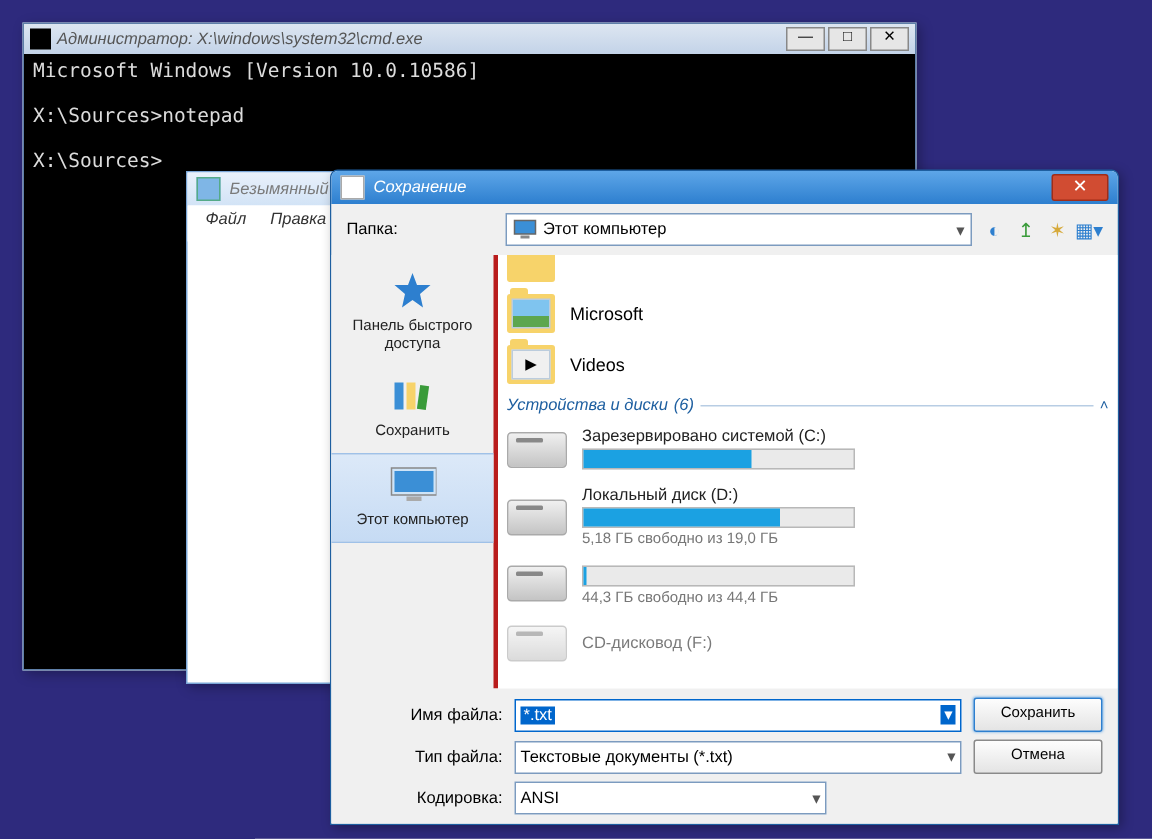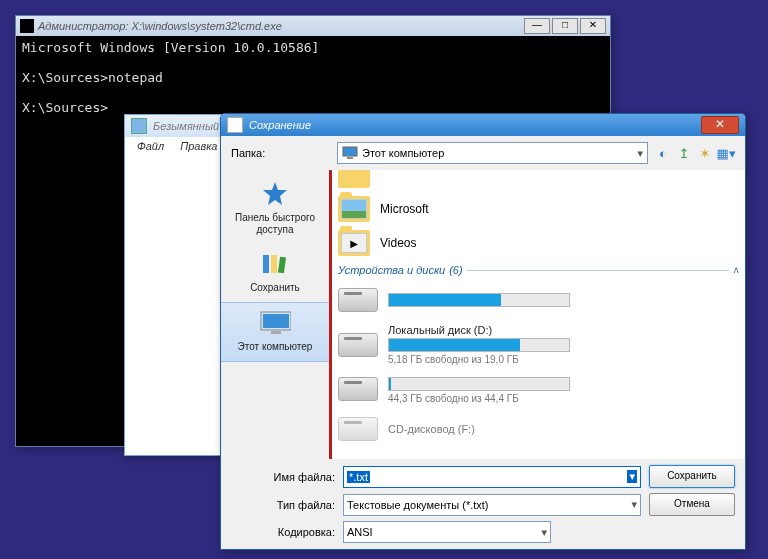--- a/index.html
+++ b/index.html
@@ -173,20 +173,21 @@
         </div>
         <div class="grp">
           <span>Устройства и диски</span>
           <span class="cn">(6)</span>
           <span class="ln"></span>
           <span class="chev">˄</span>
         </div>
         <div class="item">
           <div class="drive"></div>
           <div class="dinfo">
+            <div class="dname">Зарезервировано системой (C:)</div>
             <div class="bar">
                 <div class="fill" style="width:62%"></div>
               </div>
           </div>
         </div>
         <div class="item">
           <div class="drive"></div>
           <div class="dinfo">
             <div class="dname">Локальный диск (D:)</div>
             <div class="bar">

